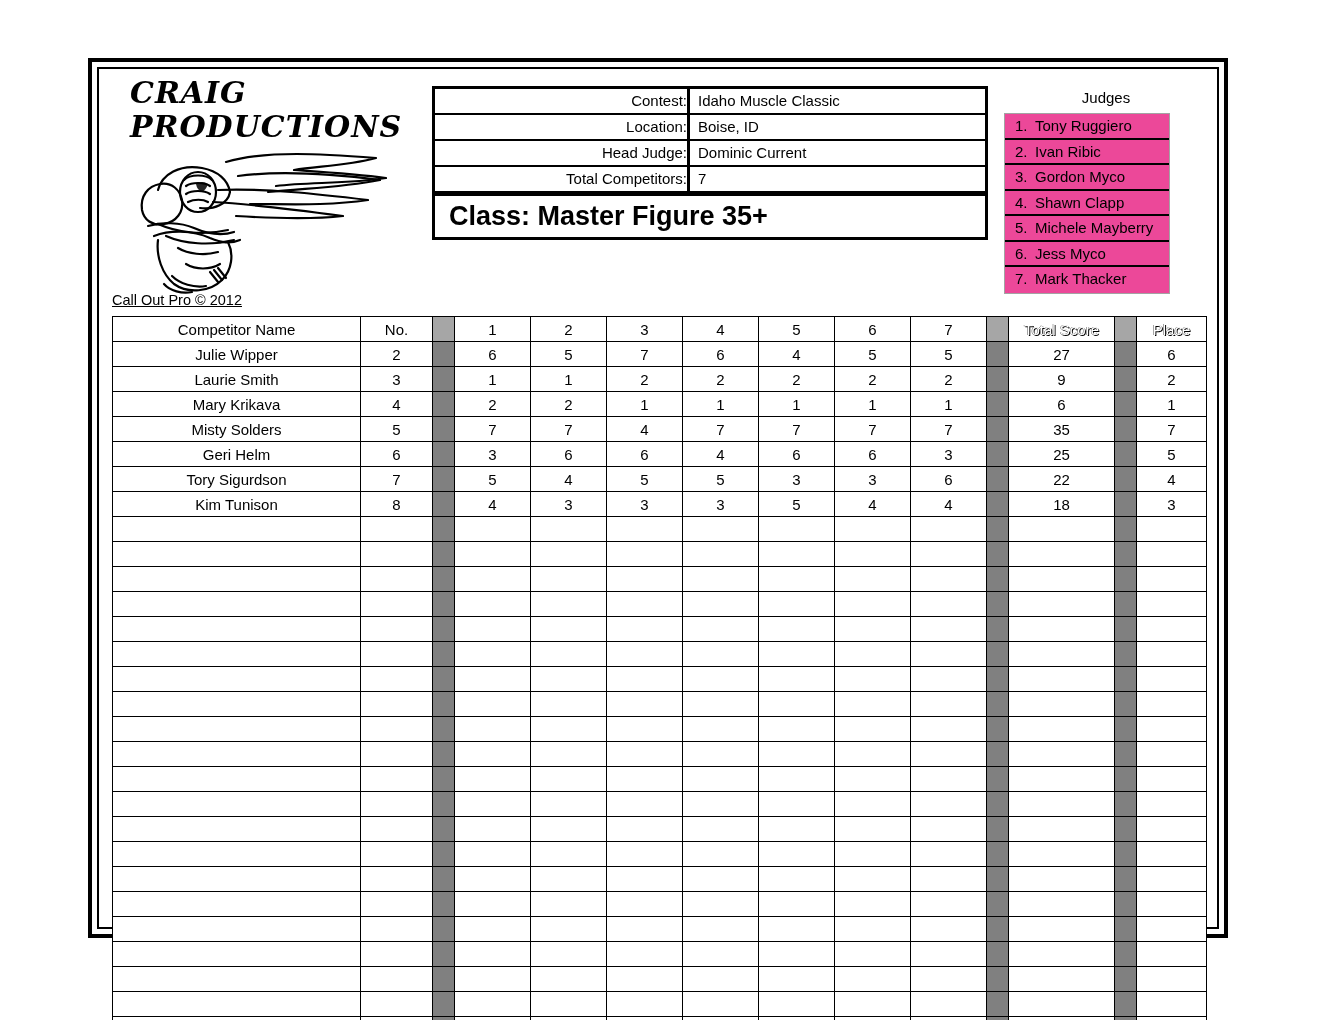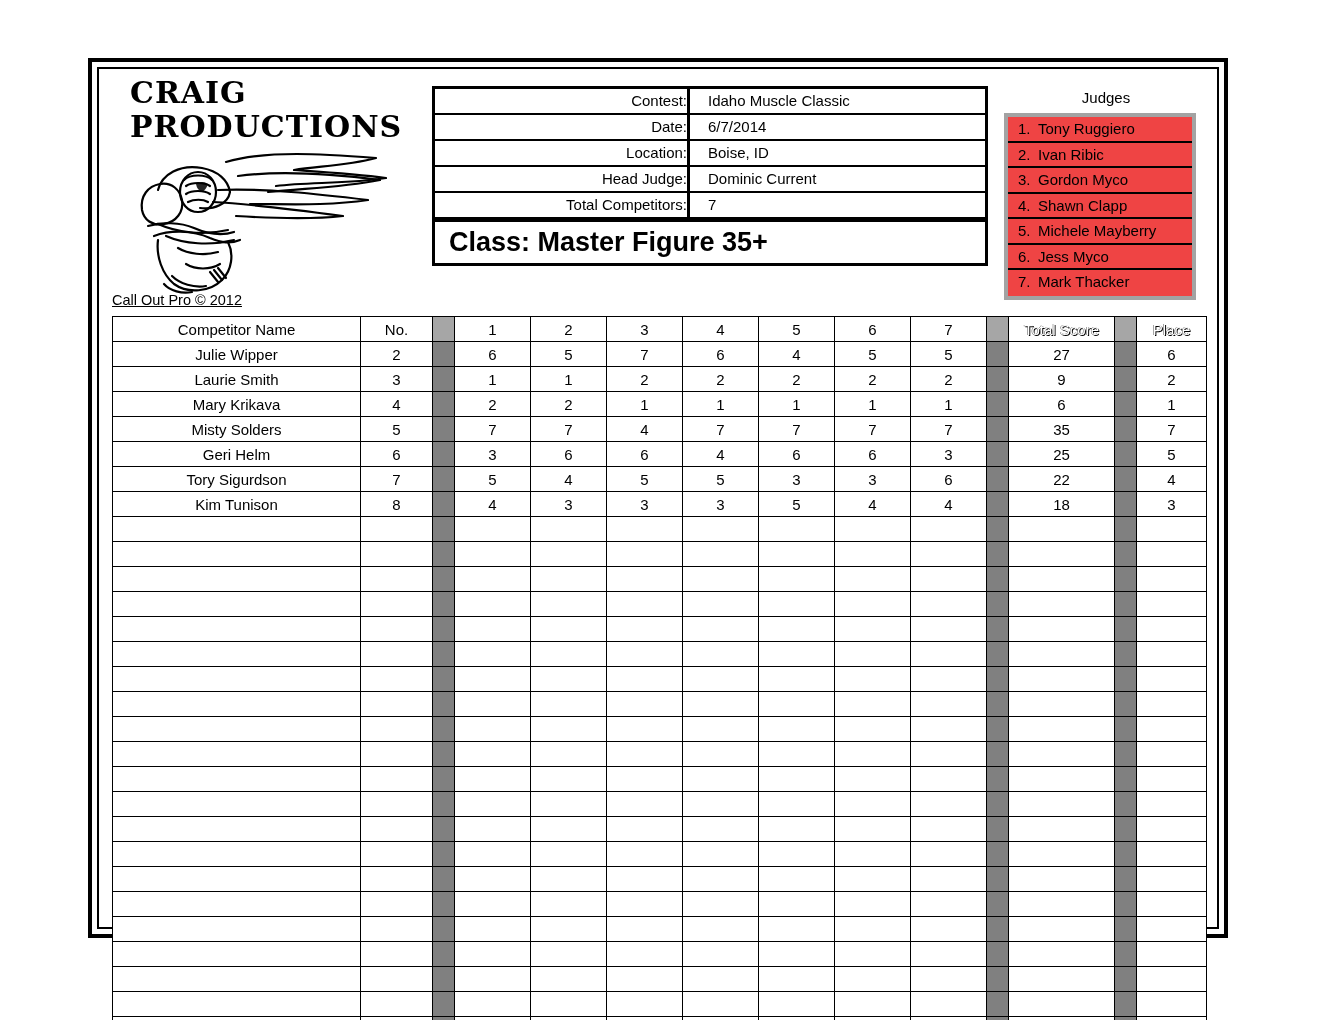--- a/index.html
+++ b/index.html
@@ -37,20 +37,21 @@
     position: absolute;
     left: 118px; top: 78px;
     width: 300px; height: 230px;
   }
   .logo-word {
     font-family: "DejaVu Serif", serif;
     font-weight: bold;
     color: #000;
     letter-spacing: 1px;
     line-height: 1.0;
+    font-style: italic;
   }
   #logo-craig { font-size: 30px; margin-left: 12px; }
   #logo-productions { font-size: 30px; margin-left: 12px; margin-top: 4px; }
   #logo-art {
     position: absolute;
     left: 0; top: 66px;
     width: 290px; height: 150px;
   }
   #copyright {
     position: absolute;
@@ -78,21 +79,21 @@
     width: 255px;
     text-align: right;
     font-size: 15px;
     line-height: 24px;
     border-right: 3px solid #000;
     white-space: nowrap;
     overflow: hidden;
   }
   .info-value {
     flex: 1;
-    padding-left: 18px;
+    padding-left: 8px;
     font-size: 15px;
     line-height: 24px;
     white-space: nowrap;
     overflow: hidden;
   }
   #class-row {
     height: 44px;
     border-bottom: none;
     border-top: 3px solid #000;
     display: flex;
@@ -109,23 +110,23 @@
   #judges-title {
     position: absolute;
     left: 1004px; top: 89px;
     width: 204px;
     text-align: center;
     font-size: 15px;
   }
   #judges-box {
     position: absolute;
     left: 1004px; top: 113px;
-    width: 192px;
-    border: 4px solid #a3a3a3;
-    background: #ef4444;
+    width: 166px;
+    border: 1px solid #a3a3a3;
+    background: #ec4899;
   }
   .judge-row {
     height: 25.5px;
     border-bottom: 2px solid #000;
     font-size: 15px;
     line-height: 23px;
     padding-left: 10px;
     white-space: nowrap;
     overflow: hidden;
   }
@@ -243,24 +244,20 @@
         <path d="M78 40 q6 -4 12 0 q-2 6 -6 8 q-5 -2 -6 -8 Z" opacity="0.85"></path>
       </g>
     </svg>
   </div>
   <div id="copyright">Call Out Pro © 2012</div>
 
   <div id="contest-info">
     <div class="info-row">
       <div class="info-label">Contest:</div>
       <div class="info-value">Idaho Muscle Classic</div>
-    </div>
-    <div class="info-row">
-      <div class="info-label">Date:</div>
-      <div class="info-value">6/7/2014</div>
     </div>
     <div class="info-row">
       <div class="info-label">Location:</div>
       <div class="info-value">Boise, ID</div>
     </div>
     <div class="info-row">
       <div class="info-label">Head Judge:</div>
       <div class="info-value">Dominic Current</div>
     </div>
     <div class="info-row">

